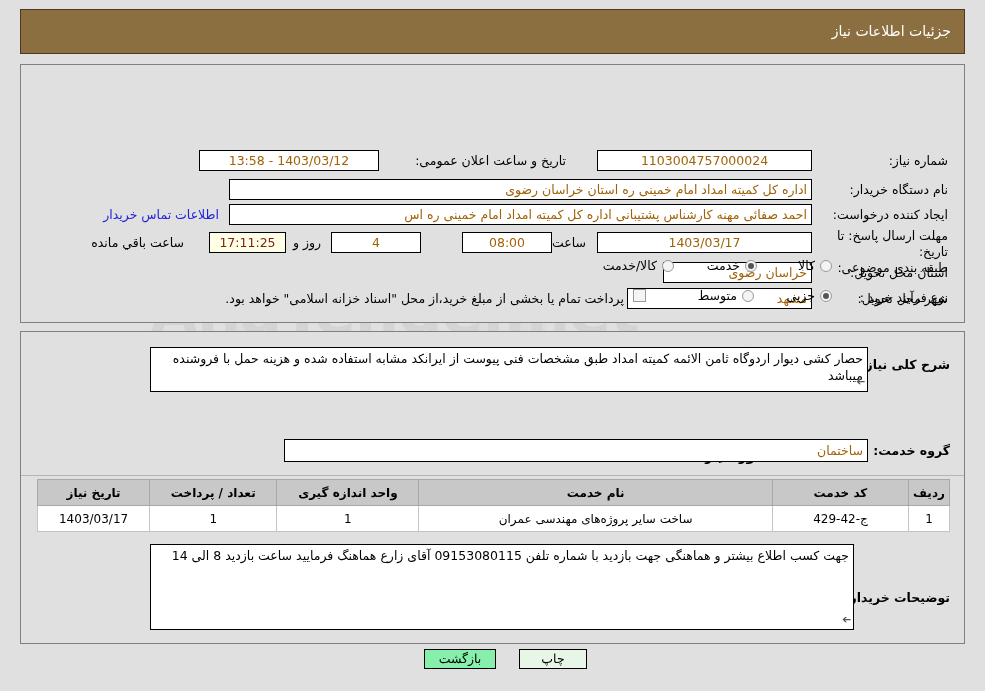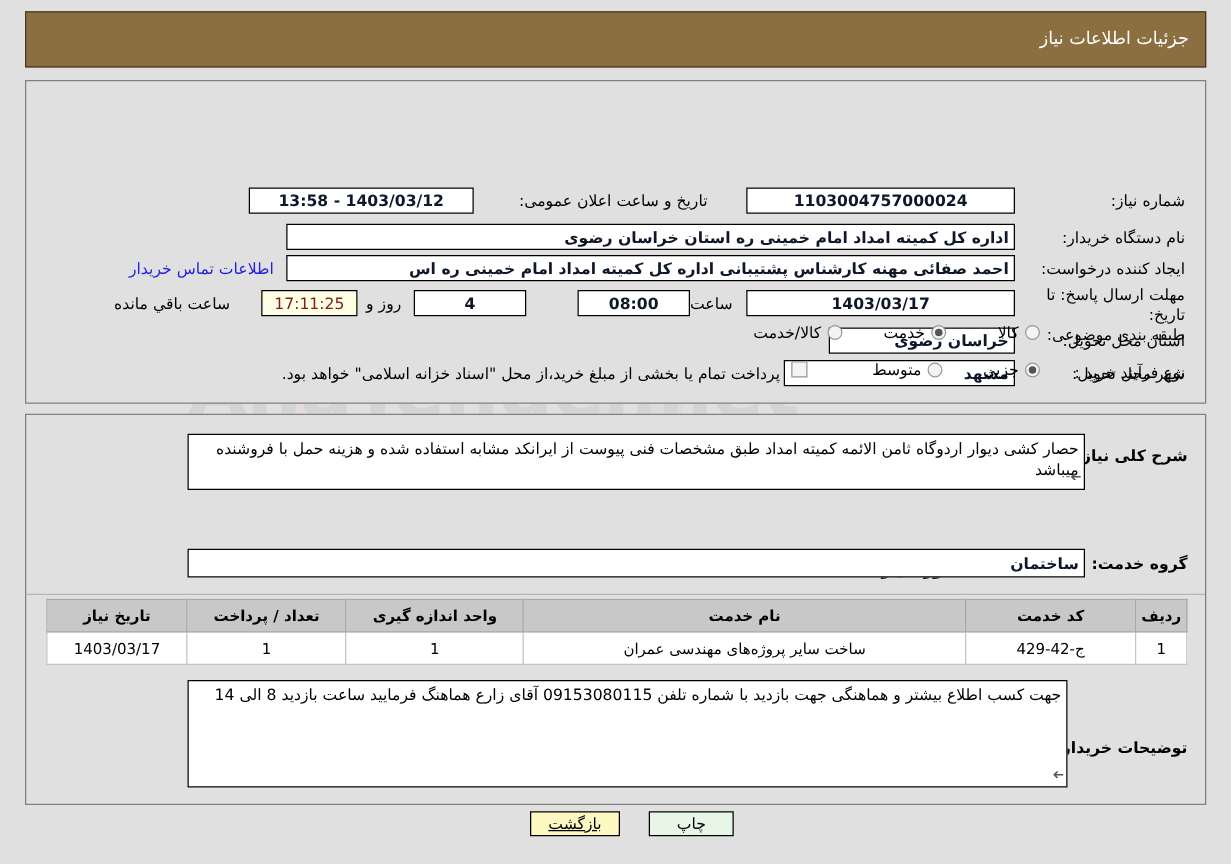--- a/index.html
+++ b/index.html
@@ -105,27 +105,26 @@
     white-space: nowrap;
   }
   .lbl-bold { font-weight: bold; }
 
   .fld {
     position: absolute;
     box-sizing: border-box;
     background: #ffffff;
     border: 1px solid #000000;
     font-size: 12.5px;
-    color: #0f172a;
+    color: #a16207;
     line-height: 19px;
     height: 21px;
     padding: 0 4px;
     overflow: hidden;
     white-space: nowrap;
-    font-weight: bold;
   }
   .fld.center { text-align: center; }
   .fld.right  { text-align: right; }
 
   .fld.timer {
     background: #ffffe6;
     color: #7b2020;
     text-align: center;
     font-weight: normal;
   }
@@ -241,21 +240,21 @@
     border: 1px solid #000;
     height: 20px;
     line-height: 18px;
     text-align: center;
     font-size: 12.5px;
     cursor: pointer;
     color: #000;
     padding: 0;
   }
   .btn-print  { background: #e8f6e8; }
-  .btn-back   { background: #fef9c3; text-decoration: underline; }
+  .btn-back   { background: #86efac; }
 
   .hline {
     position: absolute;
     height: 0;
     border-top: 1px solid #b5b5b5;
   }
 </style>
 </head>
 <body>
 
@@ -332,21 +331,21 @@
 
 <div class="panel panel-b">
 
   <div class="lbl lbl-bold" style="right:14px; top:25px;">شرح کلی نیاز:</div>
   <textarea class="ta" style="right: 96px; top: 15px; width: 718px; height: 45px;" readonly="">حصار کشی دیوار اردوگاه ثامن الائمه کمیته امداد طبق مشخصات فنی پیوست از ایرانکد مشابه استفاده شده و هزینه حمل با فروشنده میباشد</textarea>
   <div class="ta-grip" style="right:99px; top:43px;">➔</div>
 
   <div class="section-head" style="right:96px; top:69px;">اطلاعات خدمات مورد نیاز</div>
 
   <div class="lbl lbl-bold" style="right:14px; top:111px;">گروه خدمت:</div>
-  <div class="fld right" style="right:96px; top:107px; width:718px; height:23px; line-height:21px;">ساختمان</div>
+  <div class="fld right" style="right:96px; top:107px; width:584px; height:23px; line-height:21px;">ساختمان</div>
 
   <div class="hline" style="right:0px; top:143px; width:943px;"></div>
 
   <table class="grid" style="right:14px; top:147px; width:913px;">
     <thead>
       <tr>
         <th style="width:32px;">ردیف</th>
         <th style="width:142px;">کد خدمت</th>
         <th style="width:375px;">نام خدمت</th>
         <th style="width:140px;">واحد اندازه گیری</th>

